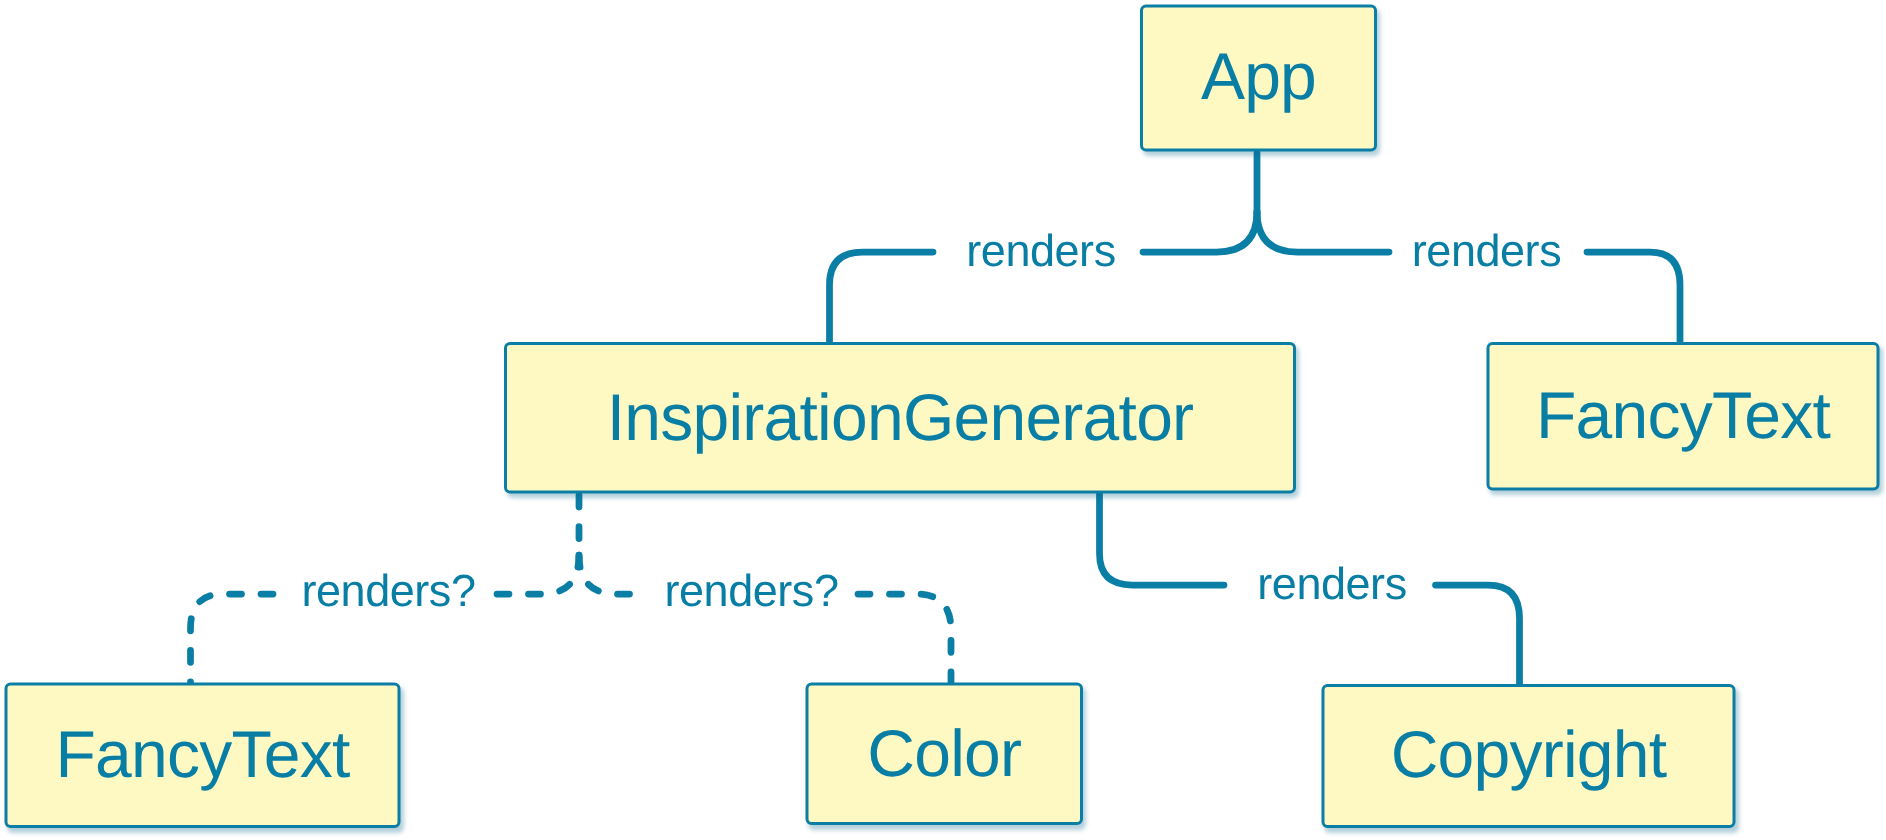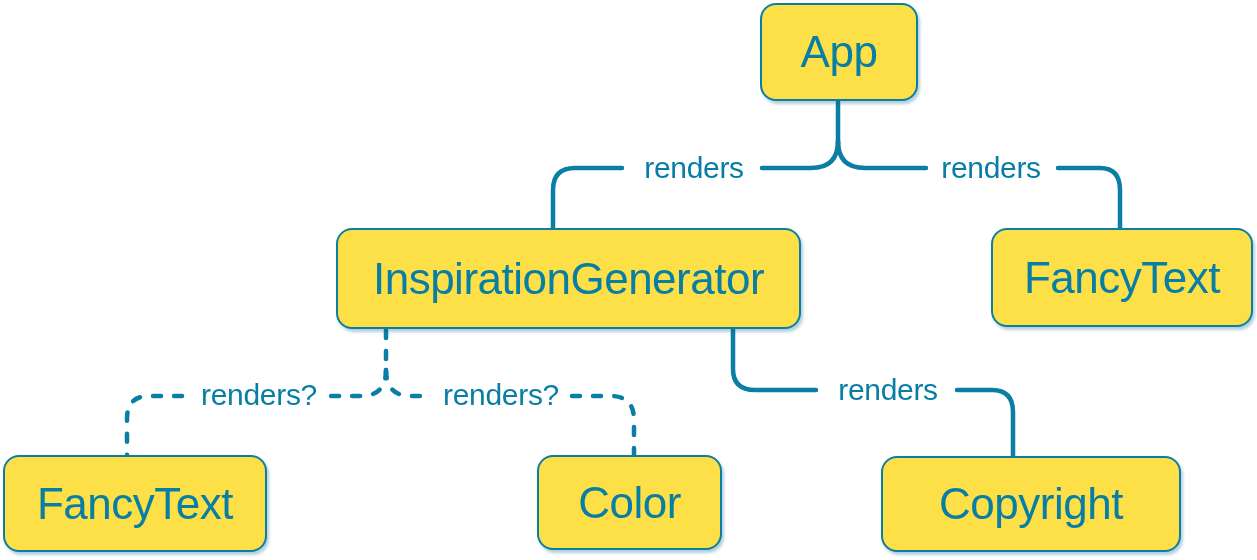--- a/index.html
+++ b/index.html
@@ -21,36 +21,36 @@
     stroke:var(--line);
     stroke-width:4.5;
     stroke-linecap:round;
   }
   .edge-path.dashed{
     stroke-dasharray:8 13;
   }
   .node{
     position:absolute;
     box-sizing:border-box;
-    background:#fde047;
+    background:#fef9c3;
     border:2.5px solid var(--line);
-    border-radius:16px;
+    border-radius:4px;
     display:flex;align-items:center;justify-content:center;
     color:var(--accent);
     font-size:44px;
     letter-spacing:-0.5px;
     box-shadow:2px 3px 3px rgba(8,100,135,0.30);
     white-space:nowrap;
   }
   #node-app{left:760px;top:3px;width:158px;height:98px;}
-  #node-inspiration-generator{left:336px;top:228px;width:465px;height:101px;}
+  #node-inspiration-generator{left:336px;top:228px;width:528px;height:101px;}
   #node-fancy-text-top{left:991px;top:228px;width:262px;height:99px;}
   #node-fancy-text-bottom{left:3px;top:455px;width:264px;height:97px;}
   #node-color{left:537px;top:455px;width:185px;height:95px;justify-content:center;}
-  #node-copyright{left:881px;top:456px;width:300px;height:96px;}
+  #node-copyright{left:881px;top:456px;width:276px;height:96px;}
   .edge-label{
     position:absolute;
     transform:translate(-50%,-50%);
     color:var(--accent);
     font-size:30px;
     font-weight:normal;
     letter-spacing:-0.3px;
     white-space:nowrap;
   }
   #edge-label-0{left:694px;top:168px;}

